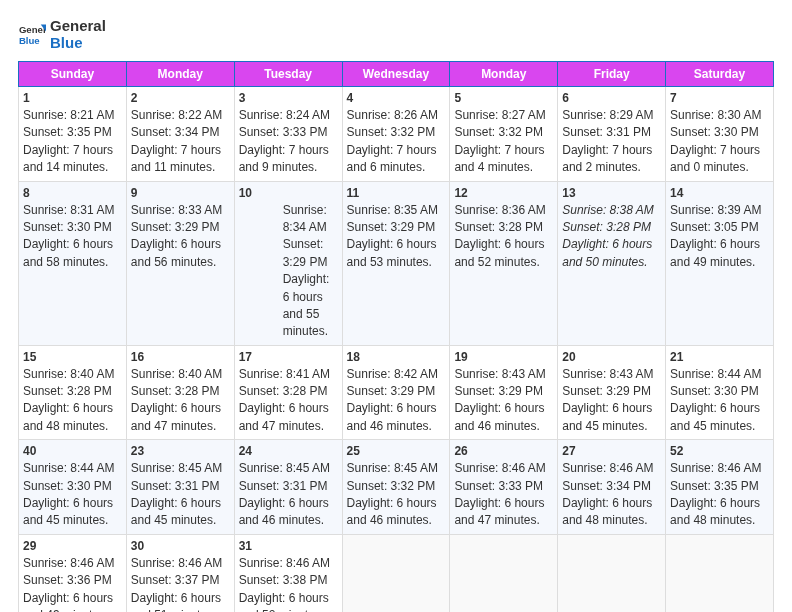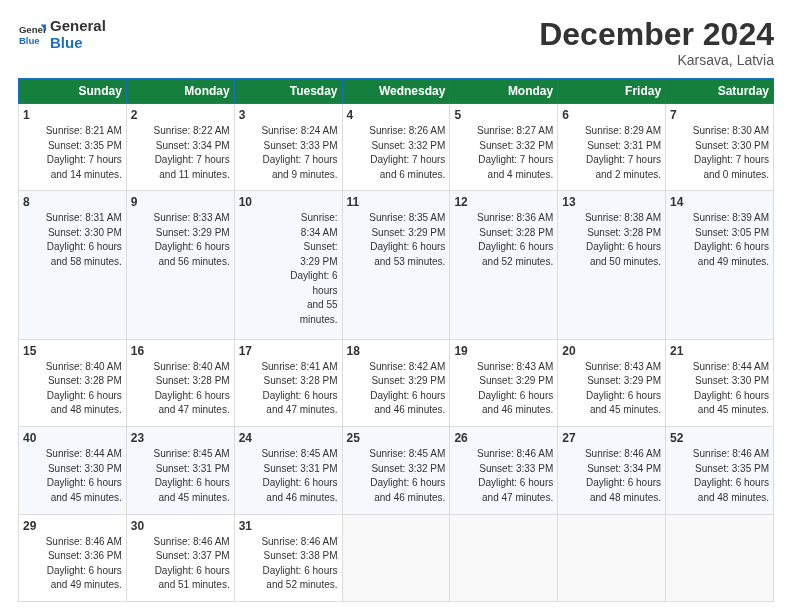--- a/index.html
+++ b/index.html
@@ -51,26 +51,26 @@
       margin-top: 2px;
     }
     .calendar {
       flex: 1;
       border: 1px solid #ccc;
       border-collapse: collapse;
       width: 100%;
       table-layout: fixed;
     }
     .calendar th {
-      background: #15803d;
+      background: #d946ef;
       color: #fff;
       font-size: 12px;
       font-weight: bold;
       padding: 5px 4px;
-      text-align: right;
+      text-align: center;
       border: 1px solid #1a6fc4;
     }
     .calendar td {
       vertical-align: top;
       padding: 4px 4px;
       border: 1px solid #ddd;
       font-size: 9.5px;
       color: #333;
       background: #fff;
       height: 82px;
@@ -78,48 +78,43 @@
     .calendar tr:nth-child(even) td {
       background: #f5f8fd;
     }
     .day-num {
       font-size: 12px;
       font-weight: bold;
       display: block;
       margin-bottom: 2px;
     }
     .day-info {
-      font-size: 10px;
+      font-size: 12px;
       line-height: 1.45;
       color: #333;
-      text-align: right;
     }
     .empty-cell { background: #f9f9f9 !important; }
   </style>
 </head>
 <body>
 
 <div class="page">
   <div class="header">
     <div class="logo">
       <svg class="logo-icon" viewBox="0 0 32 32">
         <rect x="0" y="0" width="32" height="32" rx="2" fill="#fff"></rect>
         <text x="1" y="14" font-size="11" font-weight="bold" fill="#333" font-family="Arial">General</text>
         <text x="1" y="26" font-size="11" font-weight="bold" fill="#1a6fc4" font-family="Arial">Blue</text>
         <polygon points="26,4 32,4 32,12" fill="#1a6fc4"></polygon>
       </svg>
       <div class="logo-text">
         <div>General</div>
         <div style="color:#1a6fc4">Blue</div>
       </div>
     </div>
-    <div class="title-area">
-      <div class="month-title">December 2024</div>
-      <div class="location">Karsava, Latvia</div>
-    </div>
   </div>
 
   <table class="calendar">
     <thead>
       <tr>
         <th>Sunday</th>
         <th>Monday</th>
         <th>Tuesday</th>
         <th>Wednesday</th>
         <th>Monday</th>
@@ -210,21 +205,21 @@
           </td>
           <td>
             <span class="day-num">12</span>
             <div class="day-info" style="white-space: pre-line;">Sunrise: 8:36 AM
 Sunset: 3:28 PM
 Daylight: 6 hours
 and 52 minutes.</div>
           </td>
           <td>
             <span class="day-num">13</span>
-            <div class="day-info" style="white-space: pre-line;">Sunrise: 8:38 AM
+            <div class="day-info" style="white-space: pre-line; font-style: italic;">Sunrise: 8:38 AM
 Sunset: 3:28 PM
 Daylight: 6 hours
 and 50 minutes.</div>
           </td>
           <td>
             <span class="day-num">14</span>
             <div class="day-info" style="white-space: pre-line;">Sunrise: 8:39 AM
 Sunset: 3:05 PM
 Daylight: 6 hours
 and 49 minutes.</div>

